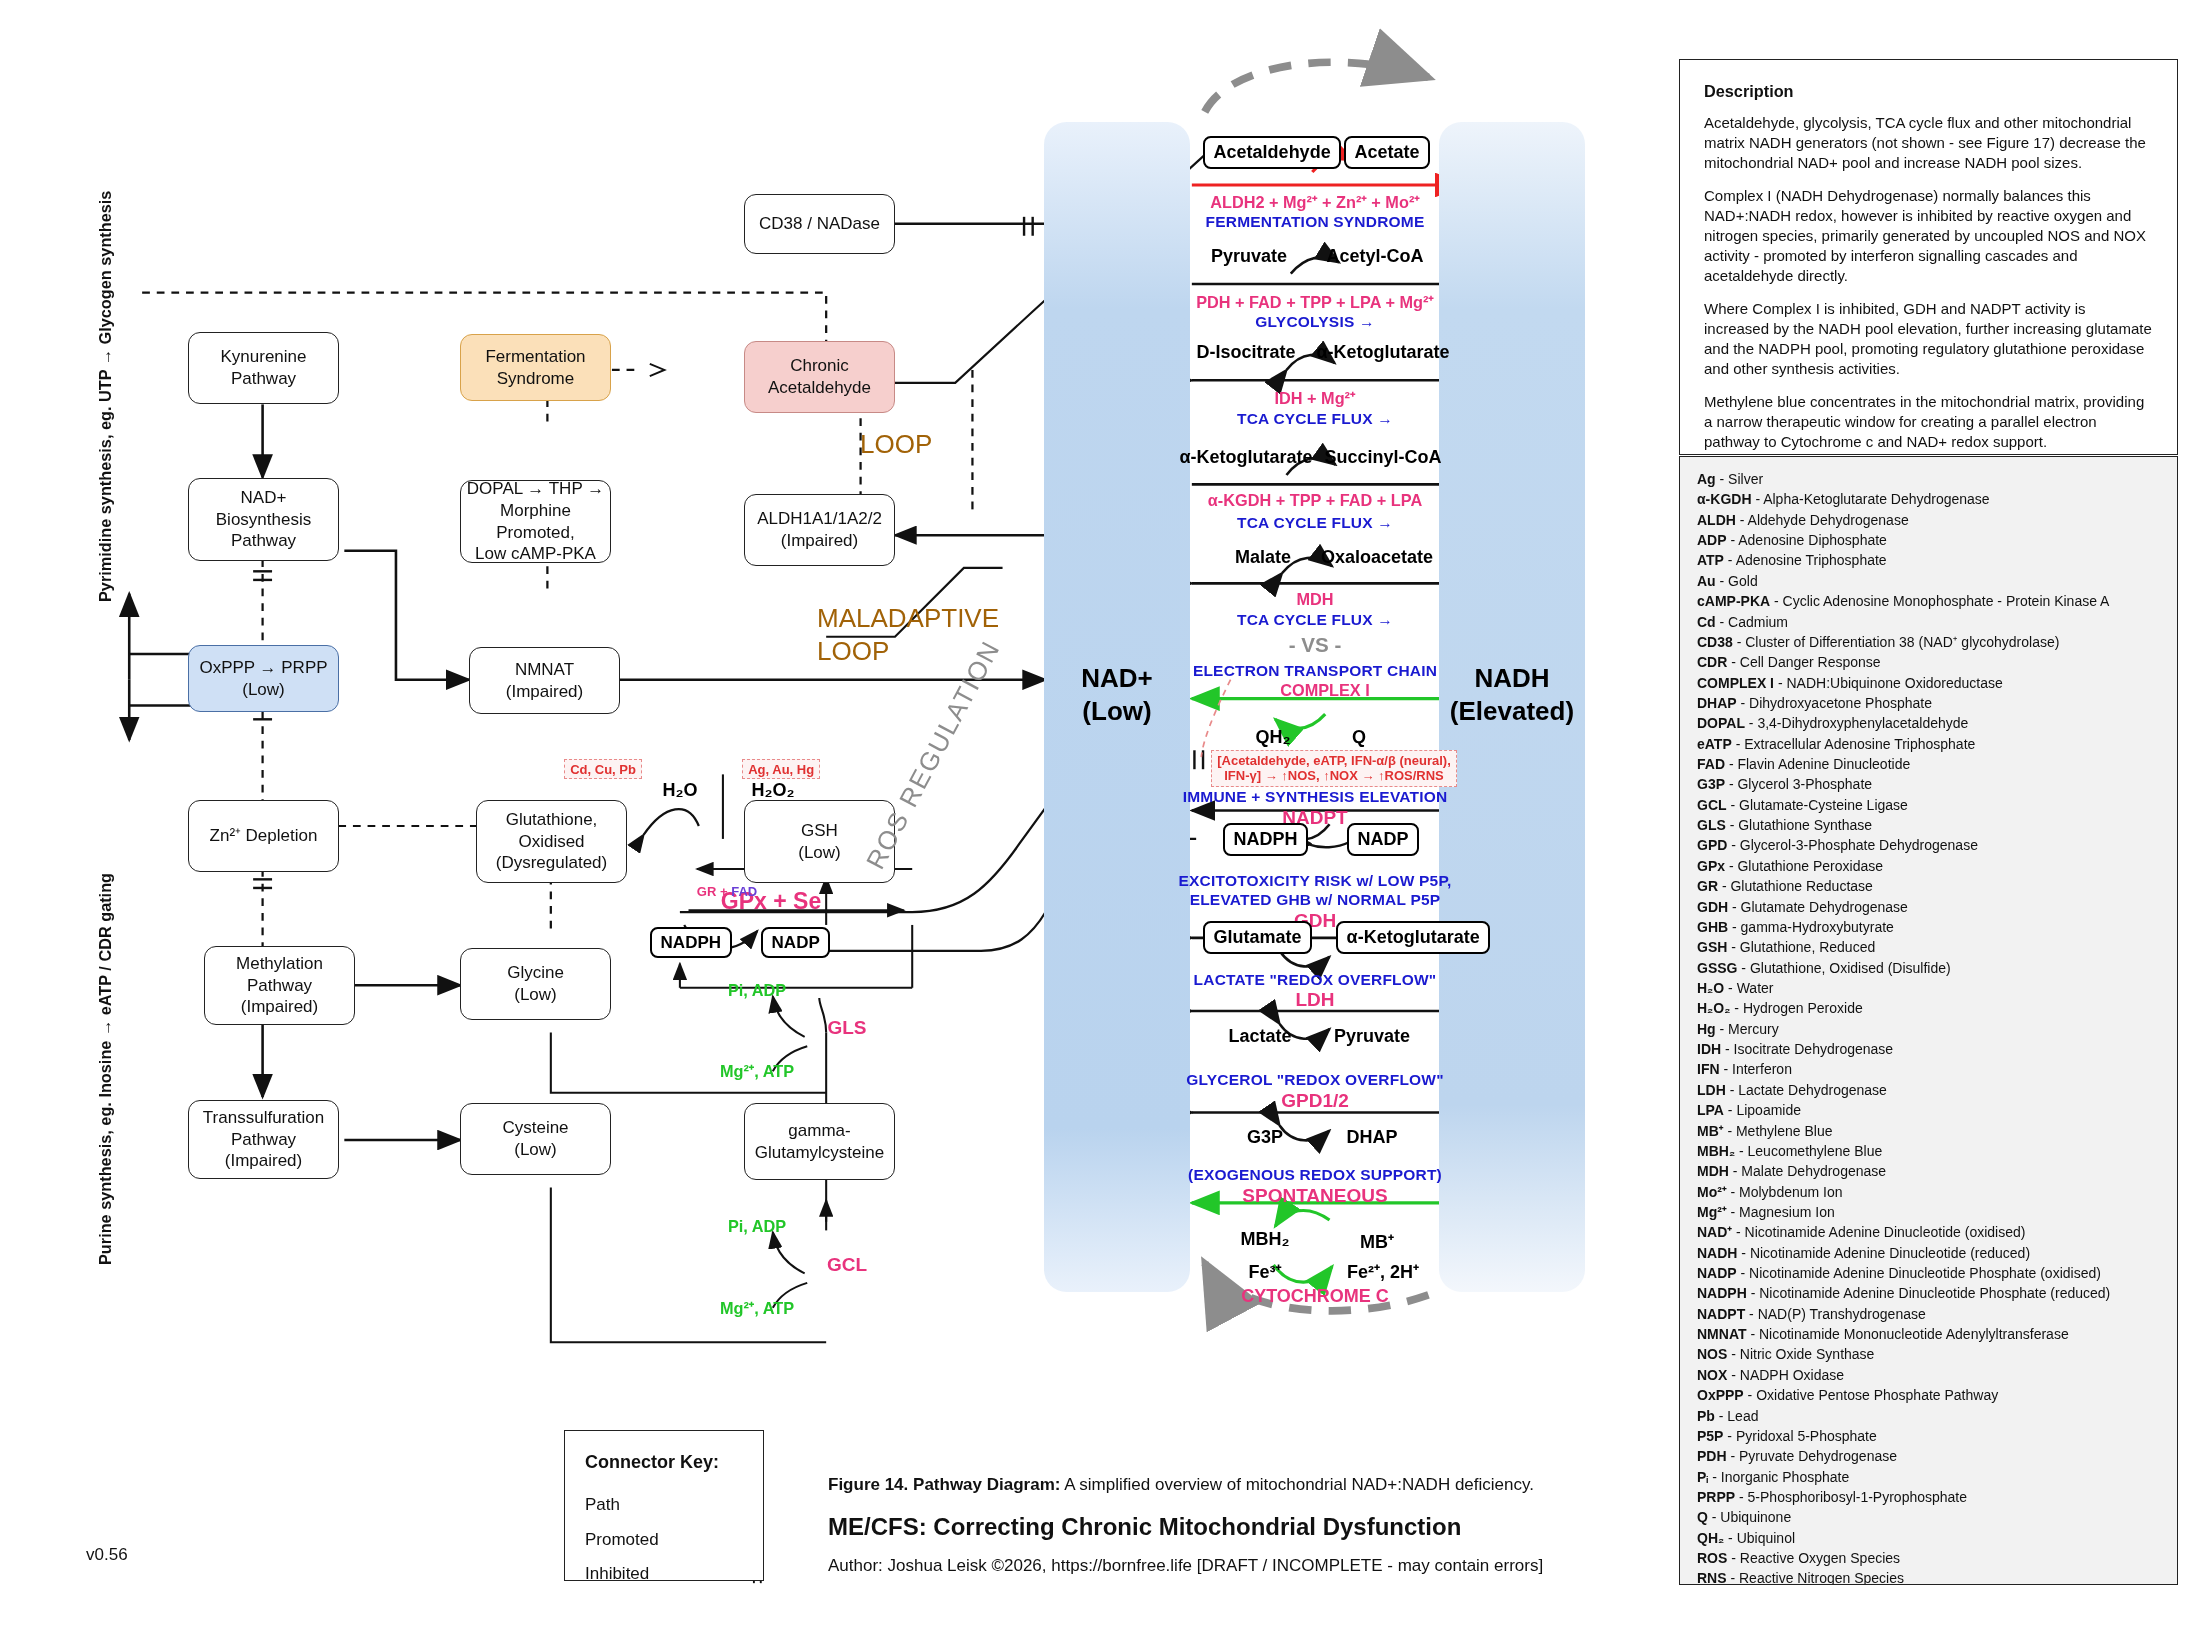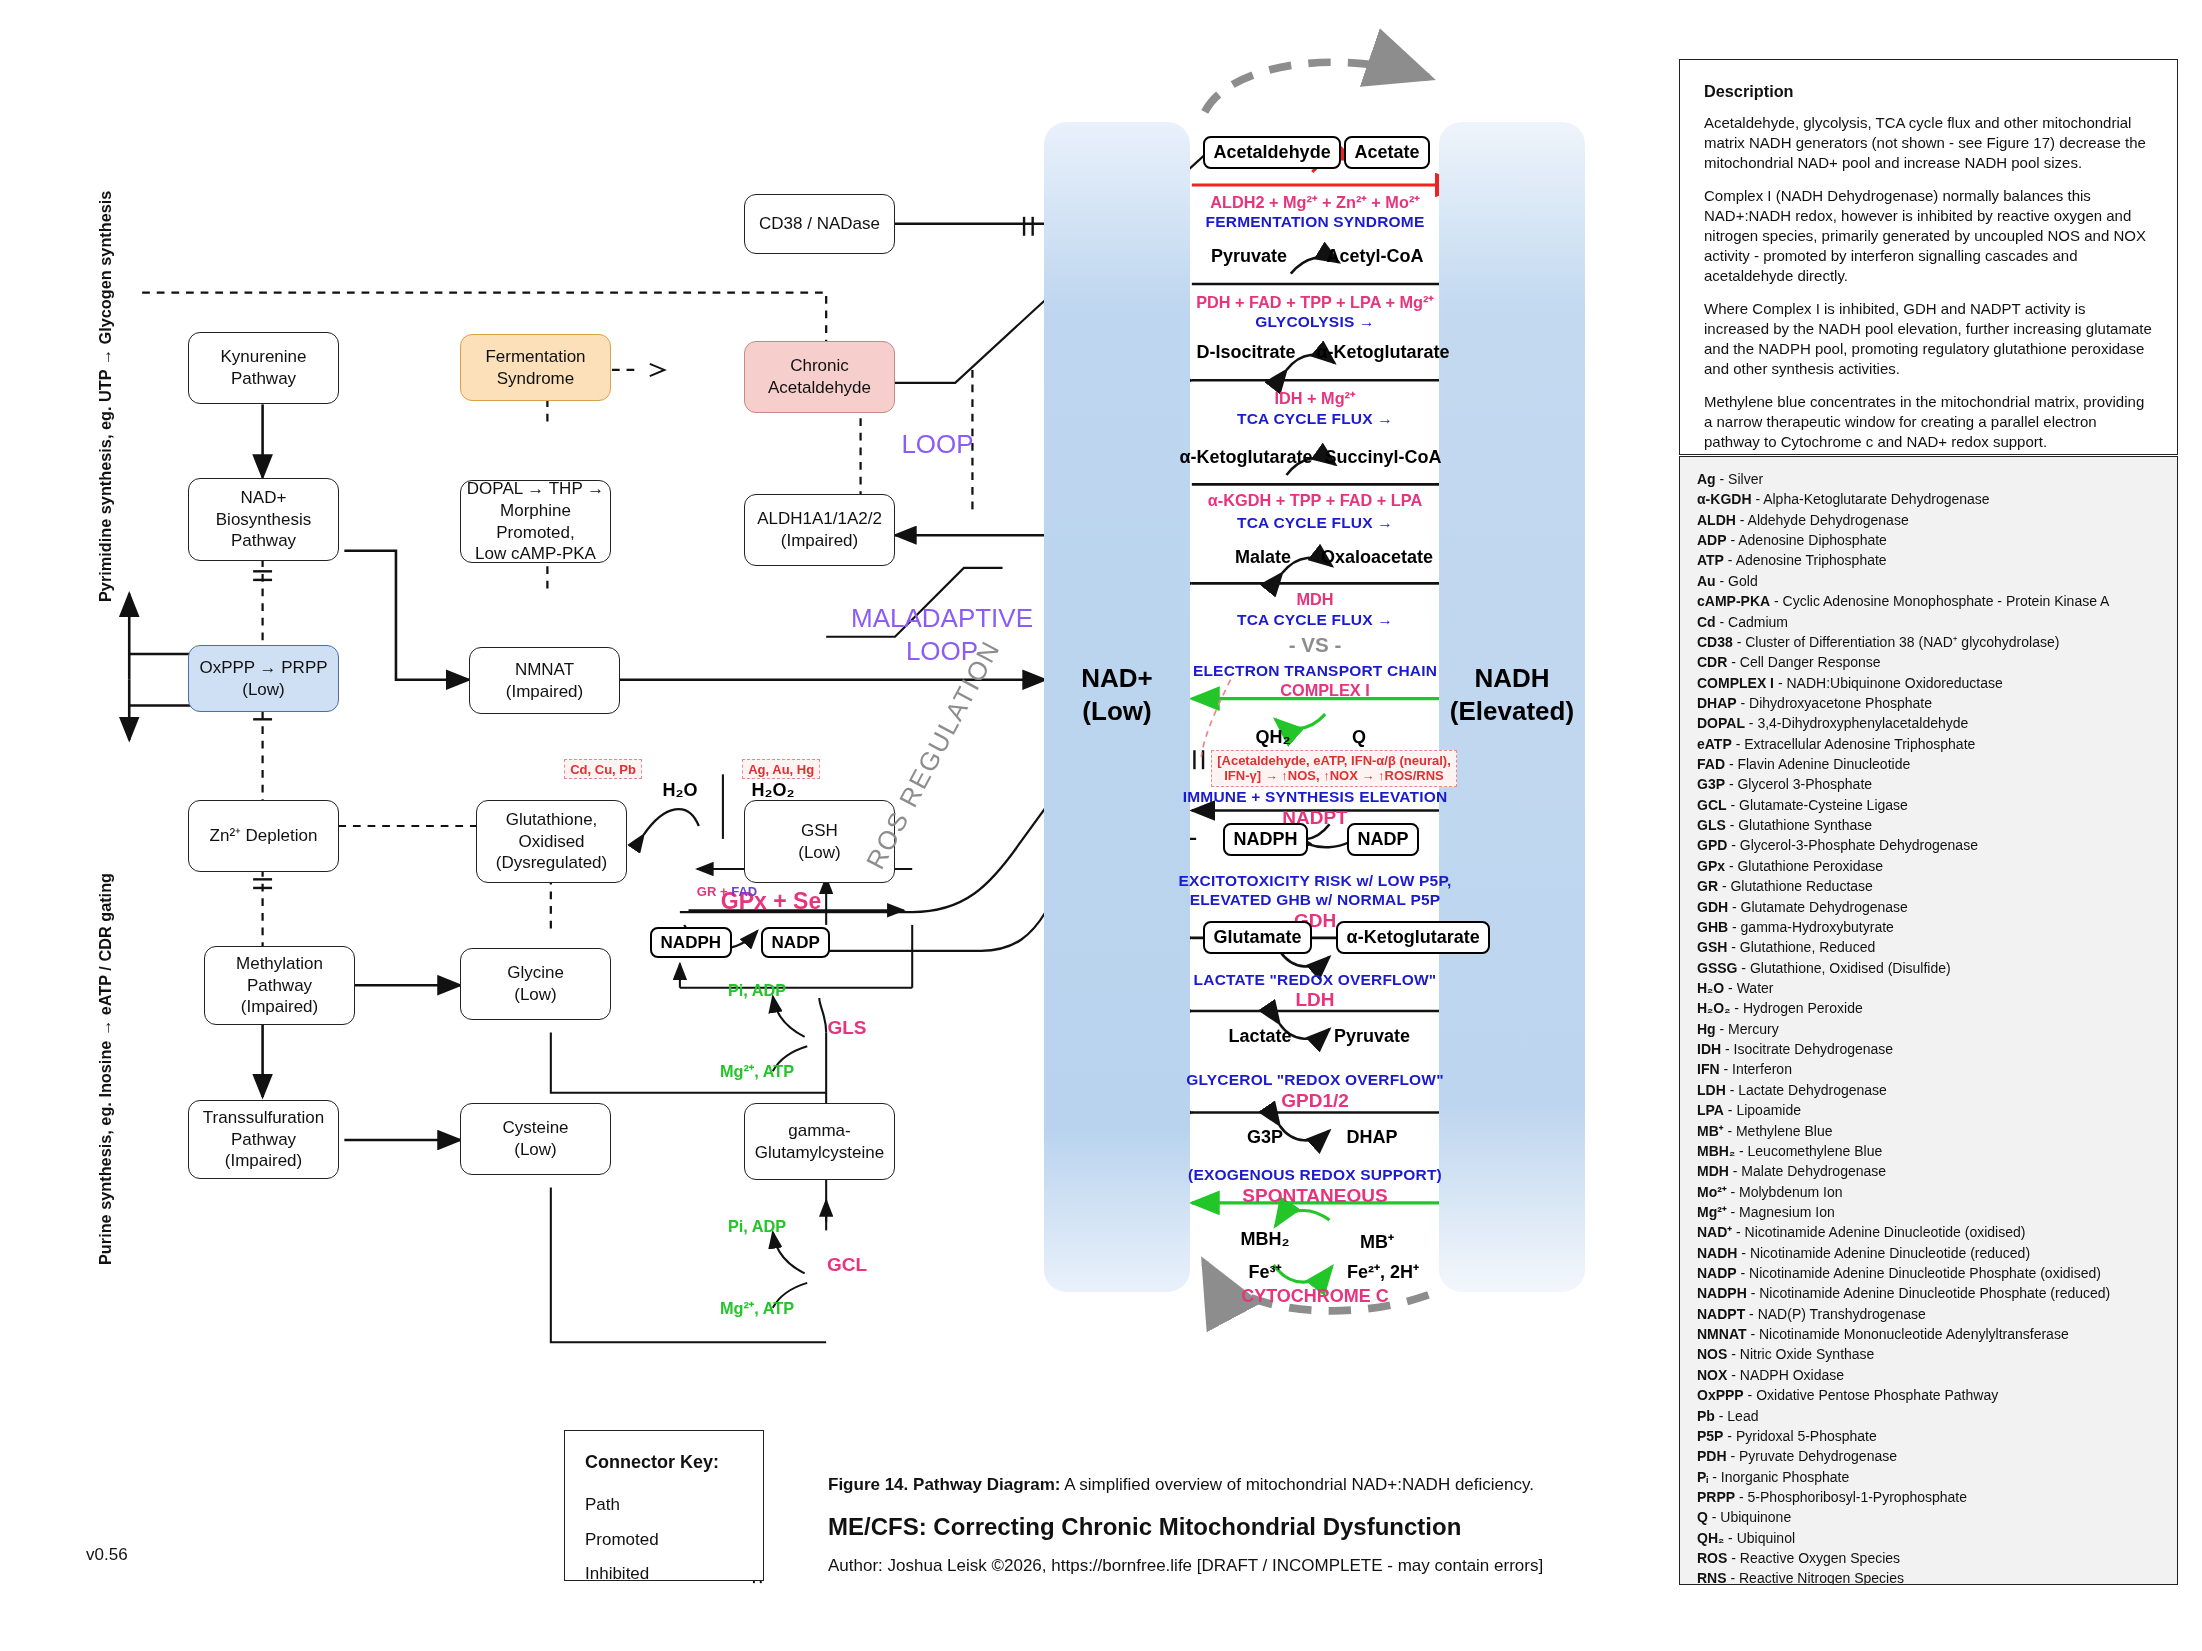--- a/index.html
+++ b/index.html
@@ -24,21 +24,21 @@
   .poolLabel{position:absolute;font-weight:bold;font-size:26px;text-align:center;
              line-height:1.25;color:#000;}
   
   .t{position:absolute;white-space:nowrap;}
   .ctr{transform:translateX(-50%);text-align:center;}
   .enz{color:#e8337d;font-weight:bold;font-size:16.3px;}
   .blu{color:#1a1ad0;font-weight:bold;font-size:15.5px;letter-spacing:0.2px;}
   .grn{color:#22c629;font-weight:bold;font-size:16.3px;}
   .pur{color:#6a3fd6;}
   .substrate{font-weight:bold;font-size:18px;color:#000;}
-  .ghost{color:#8b5cf6;font-size:26px;font-weight:400;text-align:center;line-height:1.25;}
+  .ghost{color:#a16207;font-size:26px;font-weight:400;text-align:left;line-height:1.25;}
   .redbox{position:absolute;border:0.9px dashed #e88a8a;background:#fdf3f3;color:#e03131;
           font-weight:bold;font-size:13px;padding:1.7px 5.2px;white-space:nowrap;}
   .rot90{transform-origin:0 0;transform:rotate(-90deg);}
   
   .panel{position:absolute;box-sizing:border-box;border:1.7px solid #222;background:#fff;}
   .panelTitle{font-weight:bold;font-size:16.3px;margin:0 0 12px 0;}
   .panelP{font-size:15px;line-height:1.33;margin:0 0 13px 0;}
   .legendBox{position:absolute;box-sizing:border-box;border:1.7px solid #222;background:#f2f2f2;
              overflow:hidden;}
   .legendItem{font-size:14px;line-height:1.455;white-space:nowrap;}

